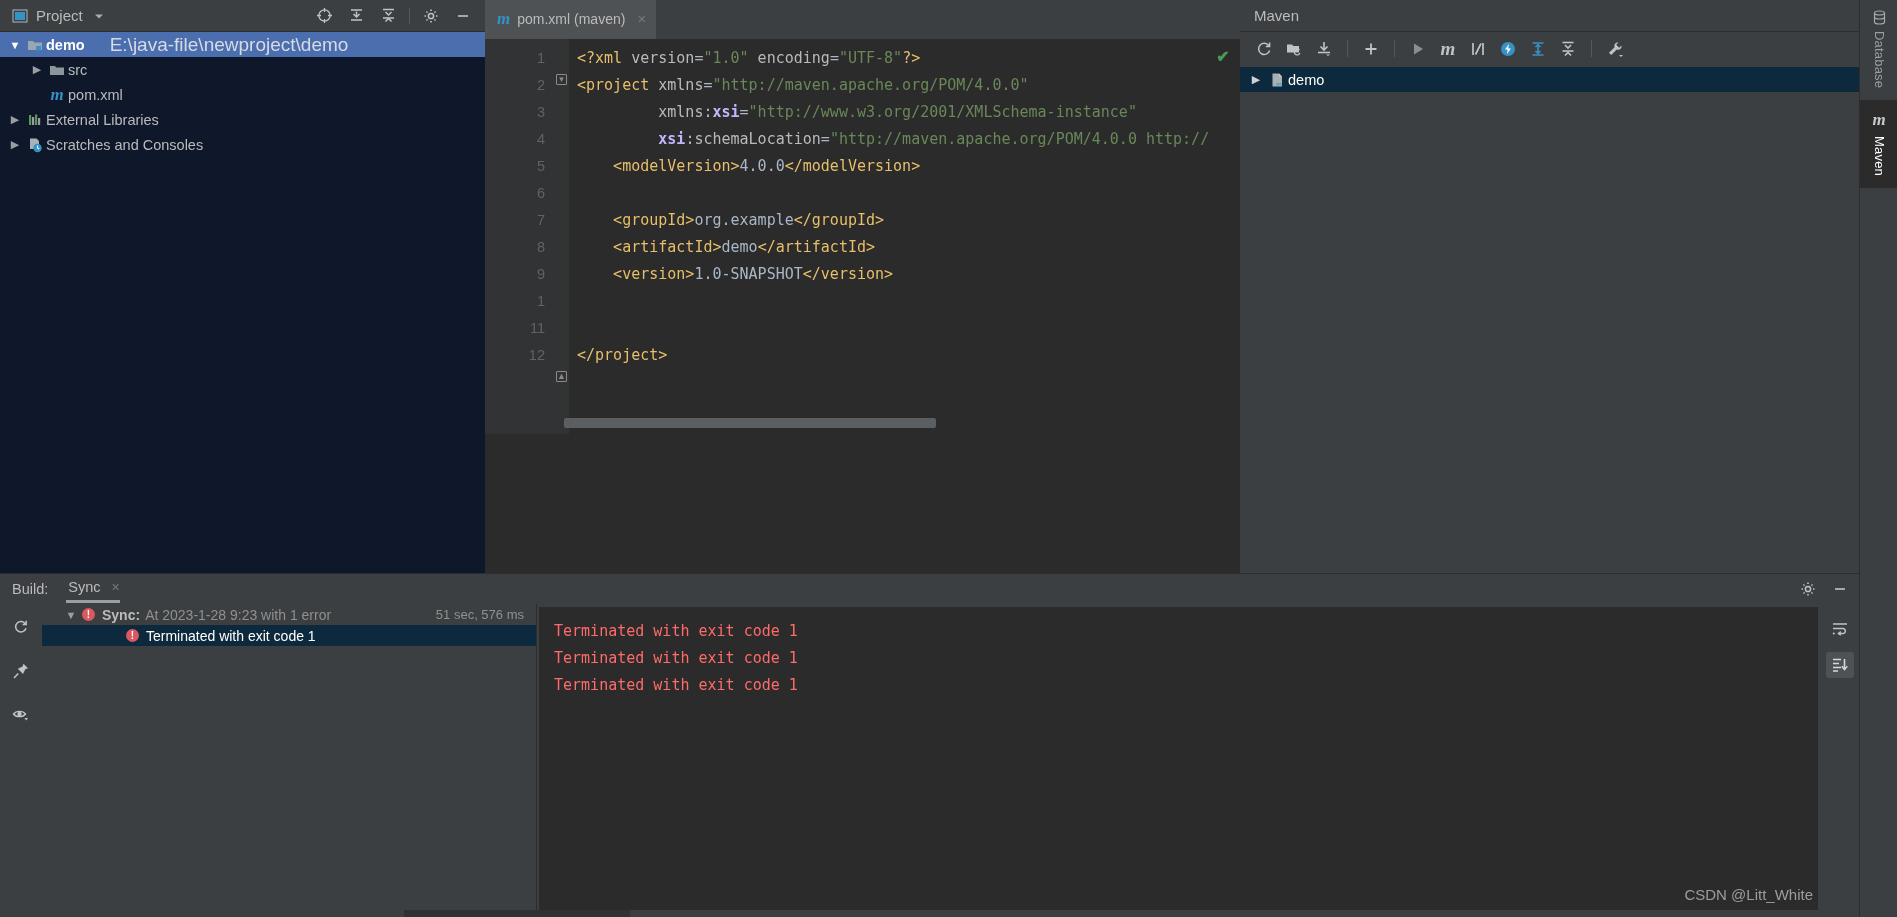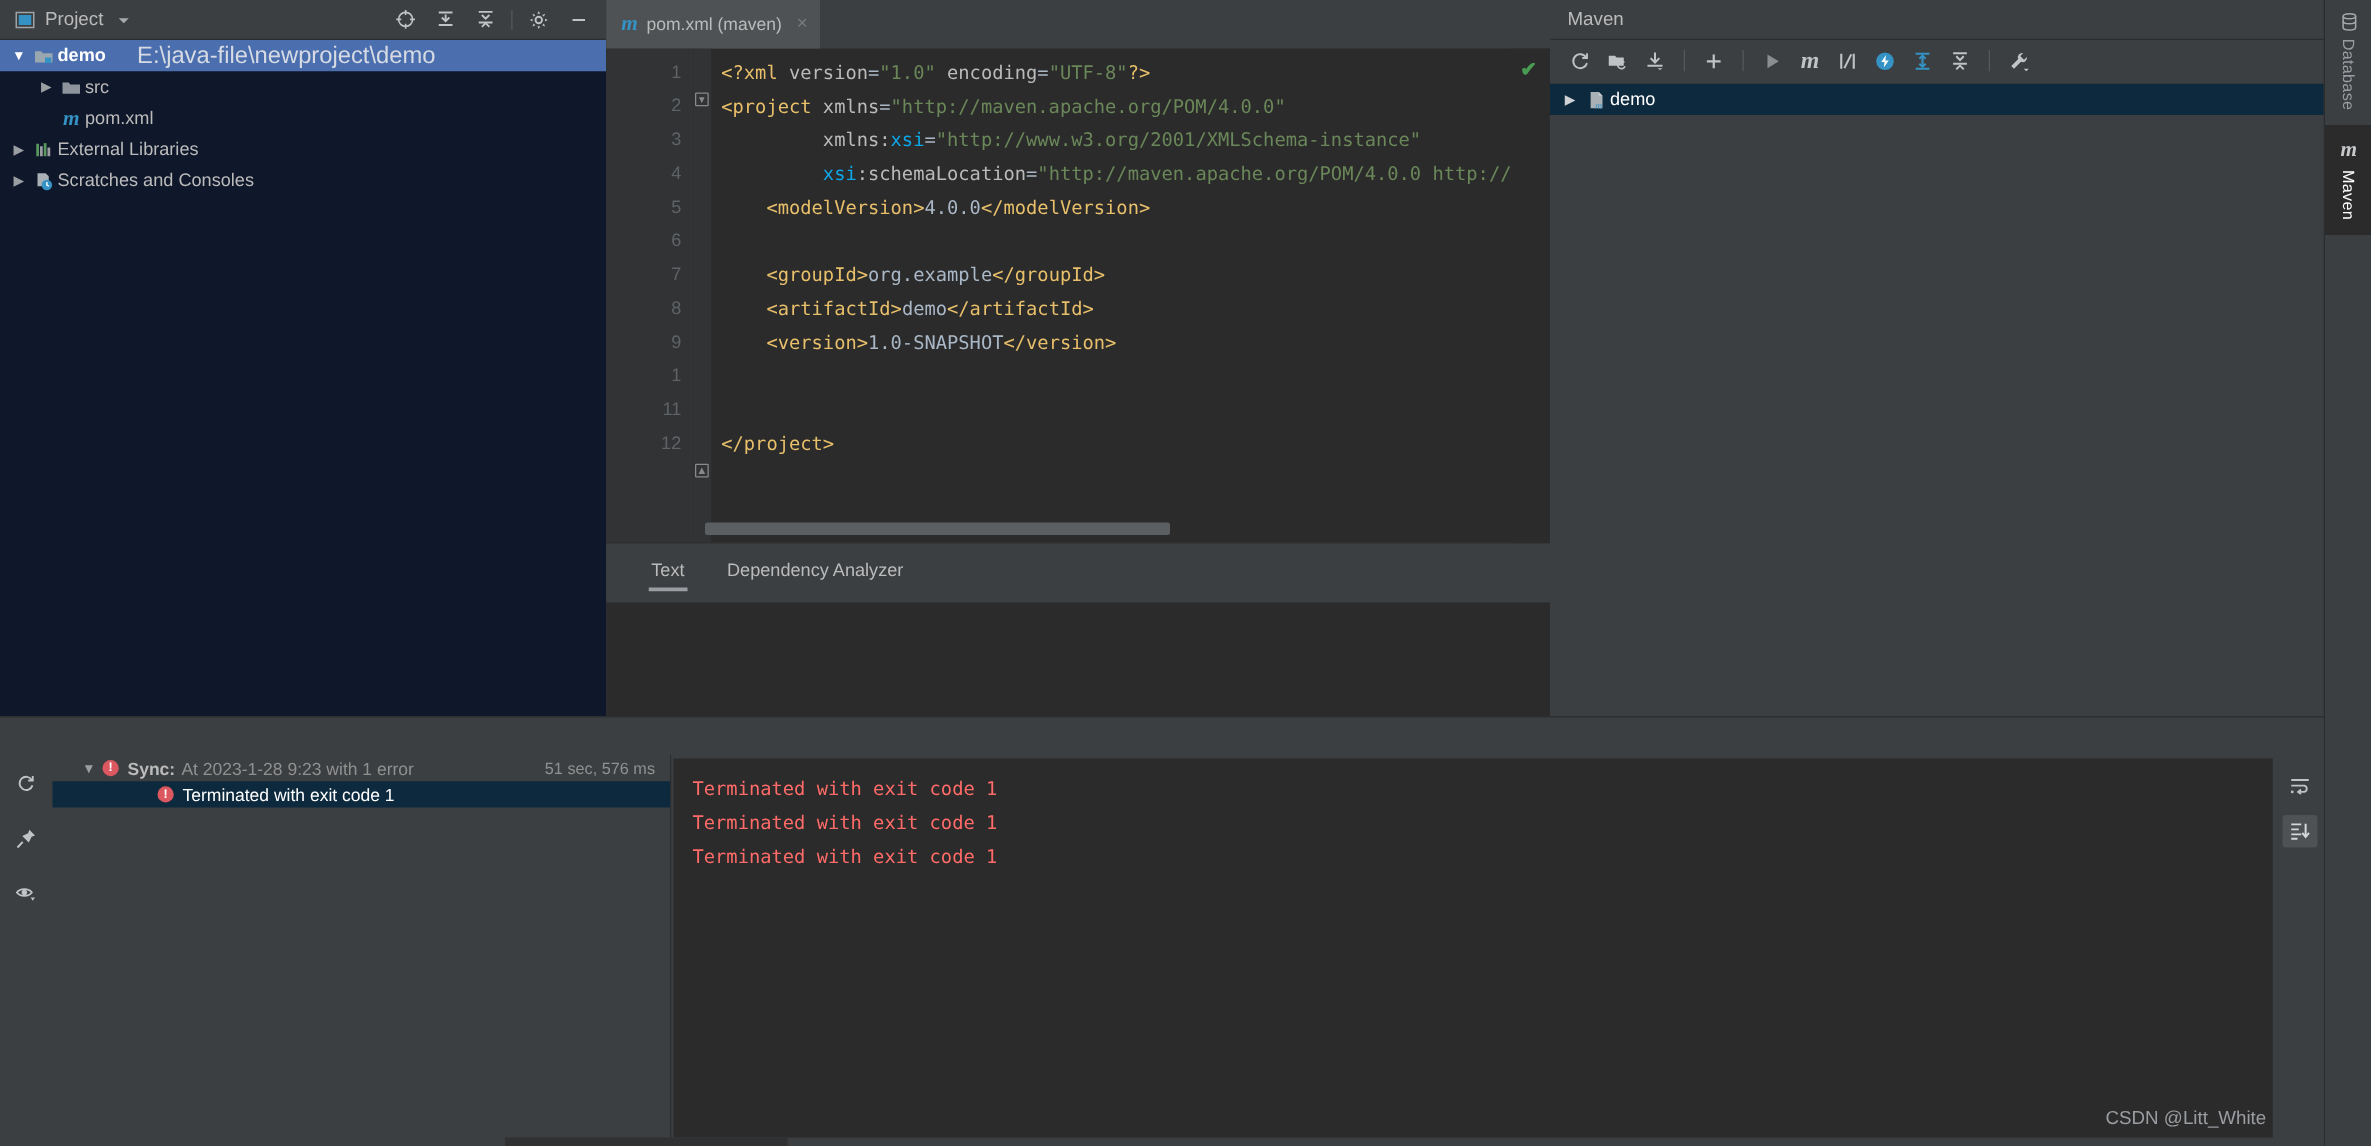--- a/index.html
+++ b/index.html
@@ -68,21 +68,21 @@
   #code {
     flex:1; padding-top:6px; padding-left:8px; overflow:hidden;
     font-family:"DejaVu Sans Mono","Liberation Mono",monospace; font-size:15px;
     white-space:pre; position:relative;
   }
   #code .cl { height:27px; line-height:27px; }
   .tag  { color:#e8bf6a; }
   .attr { color:#bababa;text-align:center; }
   .val  { color:#6a8759; }
   .txt  { color:#a9b7c6; }
-  .ns   { color:#0ea5e9; }
+  .ns   { color:#c4b5fd;font-weight:bold; }
   .pi   { color:#e8bf6a; }
 
   #code-right-gutter { width:32px; background:#2b2b2b; position:relative; }
   #ok-badge { position:absolute; right:6px; top:6px; width:22px; height:22px;
               display:flex; align-items:center; justify-content:center;
               color:#499c54; font-size:16px; font-weight:bold; }
 
   #hscroll-track { position:absolute; left:78px; right:36px; bottom:6px; height:10px; }
   #hscroll-thumb { height:10px; background:#5c5f61; border-radius:2px; width:58%; margin-left:1px; }
 
@@ -320,24 +320,20 @@
 
       <div id="code-right-gutter">
         <div id="ok-badge">✔</div>
       </div>
 
       <div id="hscroll-track">
         <div id="hscroll-thumb"></div>
       </div>
     </div>
 
-    <div id="editor-bottom-tabs">
-      <div class="btab active">Text</div>
-      <div class="btab">Dependency Analyzer</div>
-    </div>
   </div>
 
   <div class="abs" id="maven-panel">
     <div id="maven-header">
       <span class="title">Maven</span>
     </div>
 
     <div id="maven-toolbar">
       <span class="mbtn icon">
         <svg width="18" height="18" viewBox="0 0 18 18">
@@ -437,20 +433,41 @@
       <span class="vtext">Database</span>
     </div>
     <div class="vlabel active">
       <span class="icon" style="color:#c7cacd;font-style:italic;font-weight:bold;font-family:'Liberation Serif',serif;font-size:17px;">m</span>
       <span class="vtext">Maven</span>
     </div>
   </div>
 
   <div class="abs" id="build-panel">
 
+    <div id="build-header">
+      <span class="blabel">Build:</span>
+      <span class="build-tab active">
+        <span>Sync</span>
+        <span class="close">×</span>
+      </span>
+      <span class="bh-spacer"></span>
+      <span class="hbtn icon">
+        <svg width="16" height="16" viewBox="0 0 16 16">
+          <circle cx="8" cy="8" r="2.6" fill="none" stroke="#c0c3c6" stroke-width="1.5"></circle>
+          <path d="M8 0.8 L9.1 3 H6.9 Z M8 15.2 L6.9 13 H9.1 Z M0.8 8 L3 6.9 V9.1 Z M15.2 8 L13 9.1 V6.9 Z
+                   M2.9 2.9 L5.3 3.9 L3.9 5.3 Z M13.1 13.1 L10.7 12.1 L12.1 10.7 Z
+                   M13.1 2.9 L12.1 5.3 L10.7 3.9 Z M2.9 13.1 L3.9 10.7 L5.3 12.1 Z" fill="#c0c3c6"></path>
+        </svg>
+      </span>
+      <span class="hbtn icon">
+        <svg width="16" height="16" viewBox="0 0 16 16">
+            <path d="M3 8 H13" stroke="#c0c3c6" stroke-width="1.6"></path>
+          </svg>
+      </span>
+    </div>
 
     <div id="build-body">
 
       <div id="build-left-tools">
         <span class="lbtn icon">
           <svg width="18" height="18" viewBox="0 0 18 18">
             <path d="M13.5 6 A5.3 5.3 0 1 0 14 10.3" fill="none" stroke="#c0c3c6" stroke-width="1.5"></path>
             <path d="M14.2 2.8 V6.4 H10.6" fill="none" stroke="#c0c3c6" stroke-width="1.5"></path>
           </svg>
         </span>

